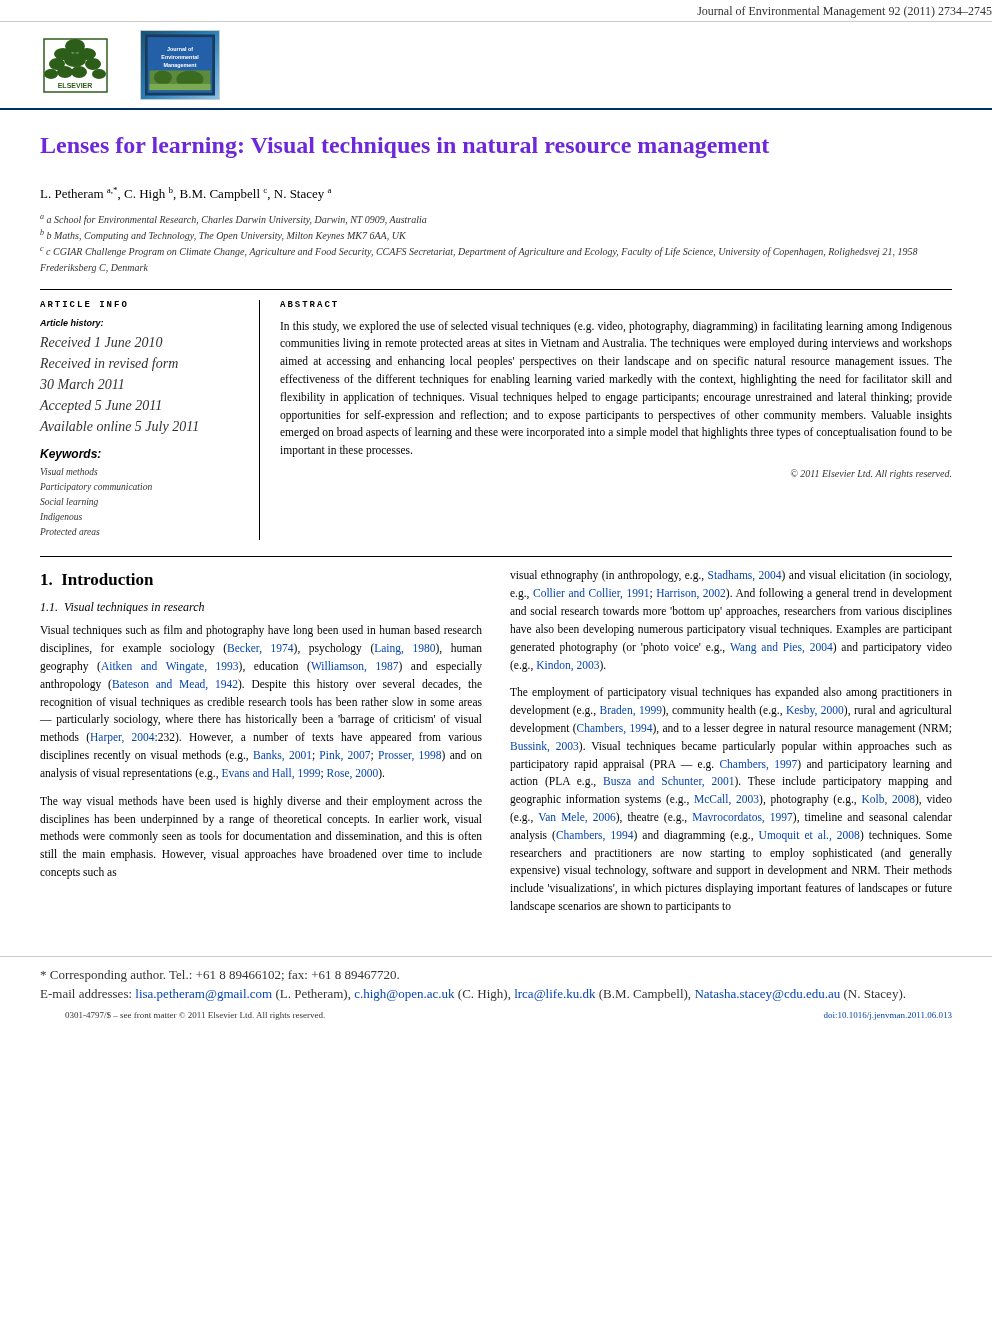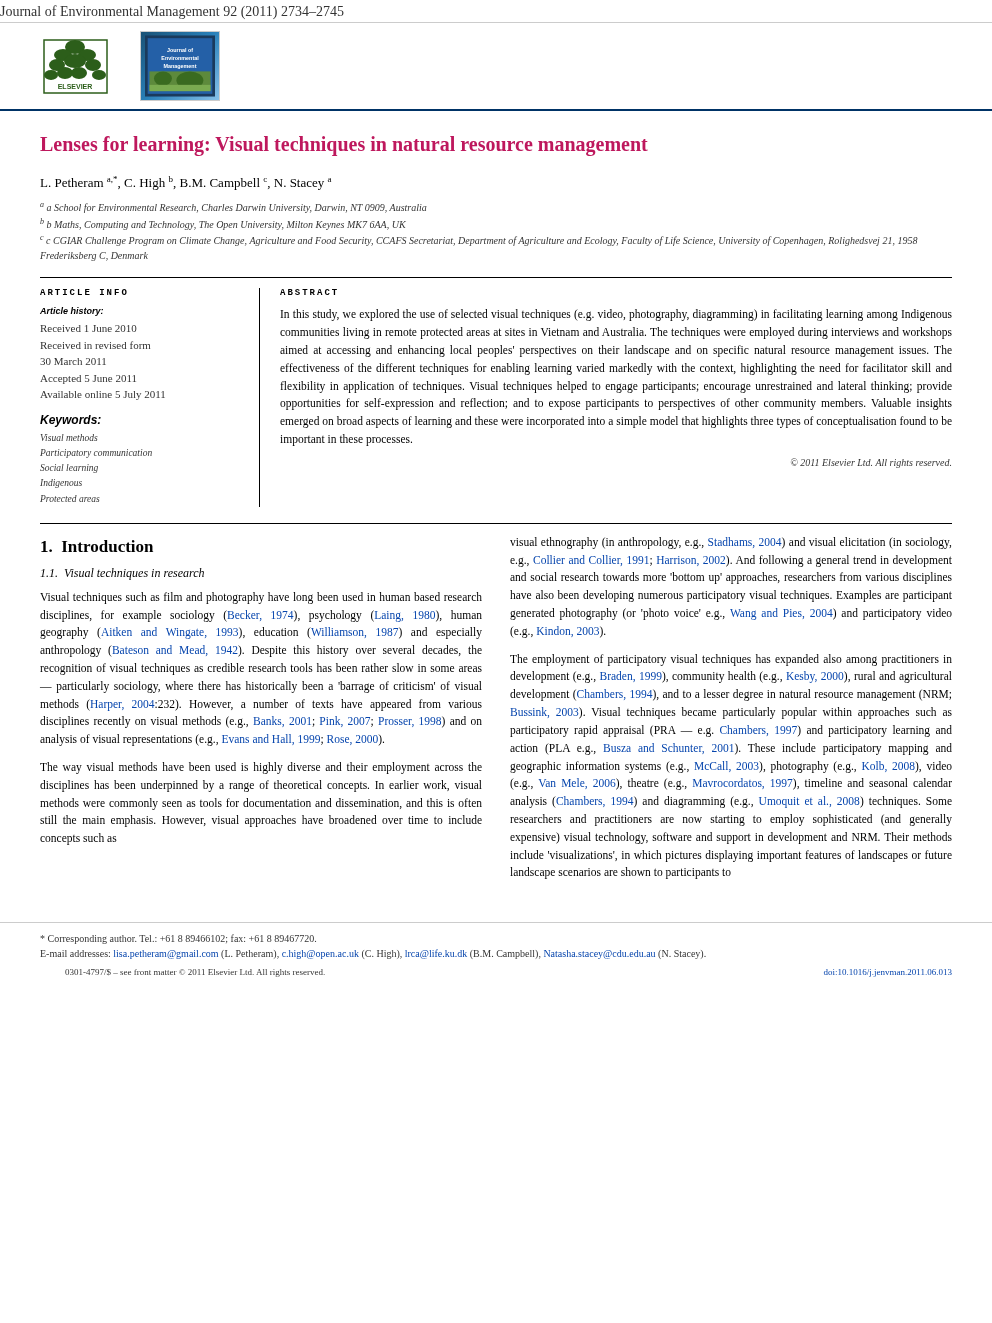--- a/index.html
+++ b/index.html
@@ -7,22 +7,22 @@
       background: #fff;
       font-family: 'Times New Roman', Times, serif;
       font-size: 13px;
       color: #000;
       width: 992px;
       min-height: 1323px;
     }
 
     
     .journal-ref-bar {
-      text-align: left;
-      font-size: 14px;
+      text-align: right;
+      font-size: 12px;
       color: #333;
       padding: 4px 0 2px 0;
       border-bottom: 1px solid #ccc;
     }
 
     
     .header-area {
       display: flex;
       align-items: center;
       padding: 8px 20px;
@@ -87,24 +87,24 @@
       padding: 4px;
     }
 
     
     .main-content {
       padding: 20px 40px 20px 40px;
     }
 
     
     .article-title {
-      font-size: 20px;
+      font-size: 24px;
       font-weight: bold;
-      color: #be185d;
-      margin-bottom: 17px;
+      color: #6d28d9;
+      margin-bottom: 24px;
       font-family: 'Times New Roman', Times, serif;
       line-height: 1.3;
     }
 
     
     .authors {
       font-size: 13px;
       margin-bottom: 8px;
       color: #000;
     }
@@ -156,23 +156,24 @@
 
     .article-history-label {
       font-size: 9px;
       font-style: italic;
       font-weight: bold;
       color: #000;
       margin-bottom: 4px;
       font-family: Arial, sans-serif;
     }
     .history-item {
-      font-size: 11px;
+      font-size: 14px;
       color: #333;
       line-height: 1.5;
+      font-style: italic;
     }
 
     .keywords-label {
       font-size: 12px;
       font-style: italic;
       font-weight: bold;
       color: #000;
       margin-top: 10px;
       margin-bottom: 4px;
       font-family: Arial, sans-serif;
@@ -240,21 +241,21 @@
       text-align: right;
     }
 
     
     .footer-area {
       padding: 8px 40px;
       border-top: 1px solid #ccc;
       margin-top: 10px;
     }
     .footnote-line {
-      font-size: 10px;
+      font-size: 13px;
       color: #333;
       line-height: 1.5;
     }
     .footer-bottom {
       display: flex;
       justify-content: space-between;
       margin-top: 6px;
       padding-left: 25px;
     }
     .footer-issn {

